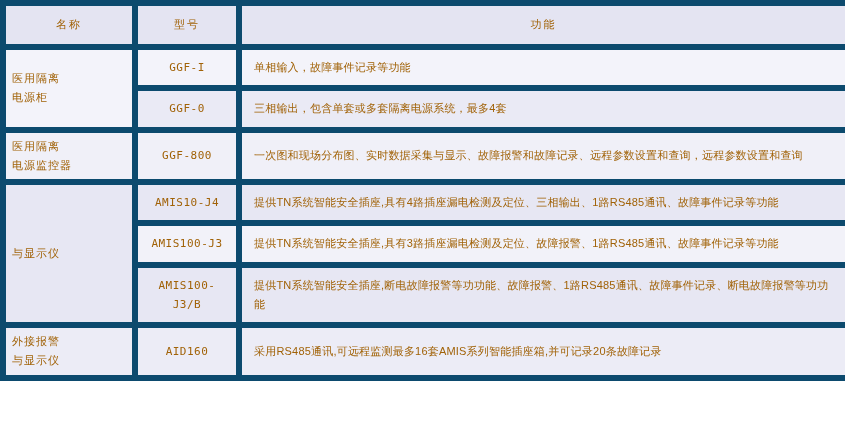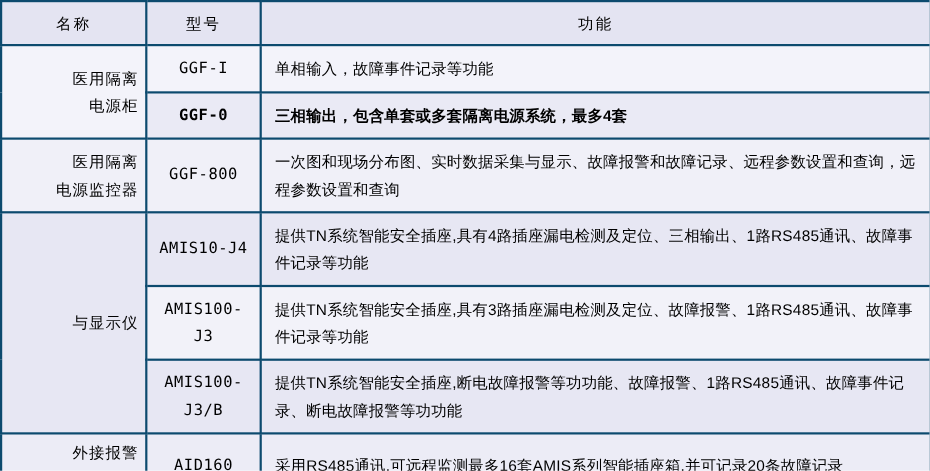--- a/index.html
+++ b/index.html
@@ -17,57 +17,57 @@
     width: 845px;
     height: 428px;
     box-sizing: border-box;
   }
   table.spec-table {
     width: 845px;
     border-collapse: collapse;
     table-layout: fixed;
   }
   table.spec-table td {
-    border: 2px solid #0c4a6e;
-    color: #000000;
-    font-size: 14px;
+    border: 6px solid #0c4a6e;
+    color: #a16207;
+    font-size: 11px;
     line-height: 1.75;
     vertical-align: middle;
   }
   col.c-name  { width: 132px; }
   col.c-model { width: 104px; }
   col.c-func  { width: 609px; }
 
   .hdr td {
     background: #e4e4f2;
     text-align: center;
     font-size: 14.5px;
     letter-spacing: 2px;
     height: 36px;
     color: #22224f;
   }
   .cell-name {
-    text-align: right;
+    text-align: left;
     letter-spacing: 1px;
     padding: 4px 6px;
   }
   .cell-model {
     text-align: center;
     font-family: "DejaVu Sans Mono", "Liberation Mono", monospace;
     font-size: 13px;
     letter-spacing: 0.5px;
     padding: 4px 8px;
   }
   .cell-func {
     text-align: left;
     padding: 8px 10px 8px 12px;
     letter-spacing: 0.2px;
   }
   .bg-a { background: #f3f3fa; }
-  .bg-b { background: #eaeaf5; font-weight: bold; }
+  .bg-b { background: #eaeaf5; }
   .bg-c { background: #f0f0f8; }
   .bg-d { background: #e7e7f3; }
   .bg-e { background: #f2f2f9; }
   .bg-f { background: #ececf6; }
 
   .two-line { line-height: 1.85; }
 </style>
 </head>
 <body>
 

